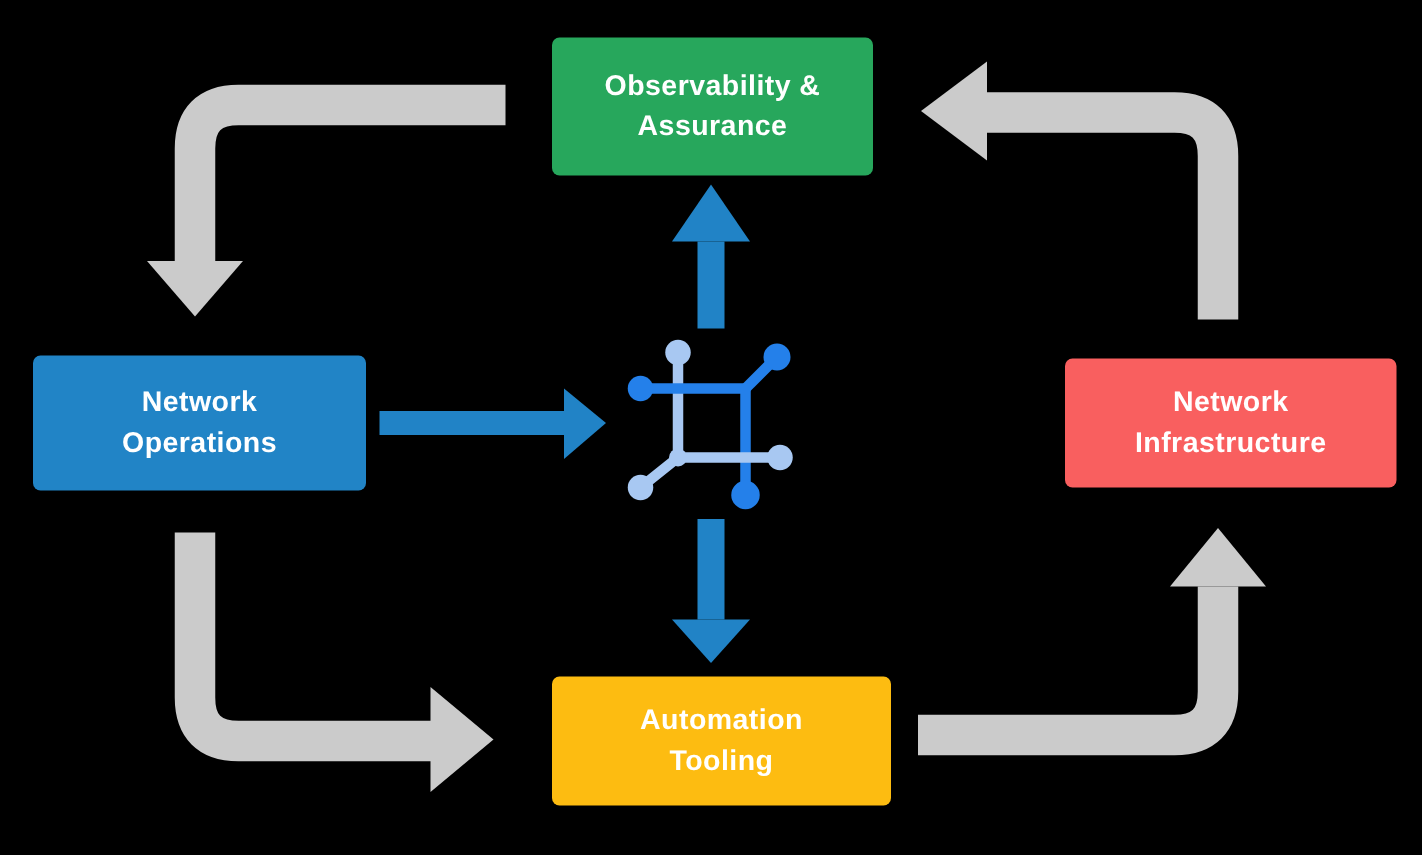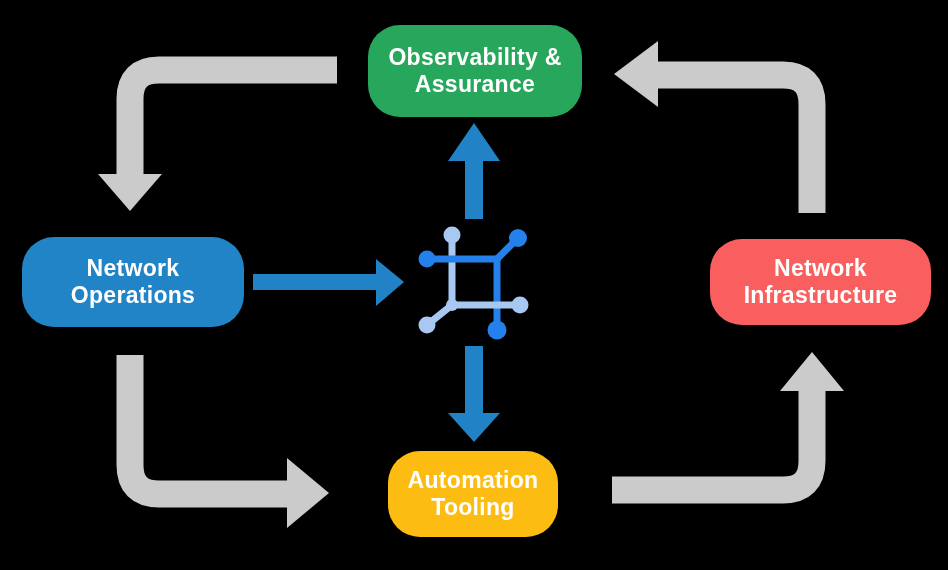--- a/index.html
+++ b/index.html
@@ -22,32 +22,32 @@
     width: 948px;
     height: 570px;
     overflow: visible;
   }
   .node {
     position: absolute;
     display: flex;
     align-items: center;
     justify-content: center;
     text-align: center;
-    border-radius: 32px;
+    border-radius: 5px;
     color: #ffffff;
-    font-size: 23px;
+    font-size: 19px;
     font-weight: 600;
     line-height: 27px;
     letter-spacing: 0.3px;
     white-space: pre-line;
   }
   .node-observability   { left: 368px; top: 25px;  width: 214px; height: 92px; }
   .node-netops          { left: 22px;  top: 237px; width: 222px; height: 90px; }
   .node-infrastructure  { left: 710px; top: 239px; width: 221px; height: 86px; }
-  .node-automation      { left: 368px; top: 451px; width: 170px; height: 86px; margin-left: 20px; }
+  .node-automation      { left: 368px; top: 451px; width: 226px; height: 86px; }
 </style>
 </head>
 <body>
 
 <div class="stage">
 
   <svg class="arrows-layer" viewBox="0 0 948 570" xmlns="http://www.w3.org/2000/svg">
 
     <g>
       <path d="M 337 70 L 159 70 Q 130 70 130 99 L 130 174" fill="none" stroke-width="27" stroke="#CBCBCB"></path>

